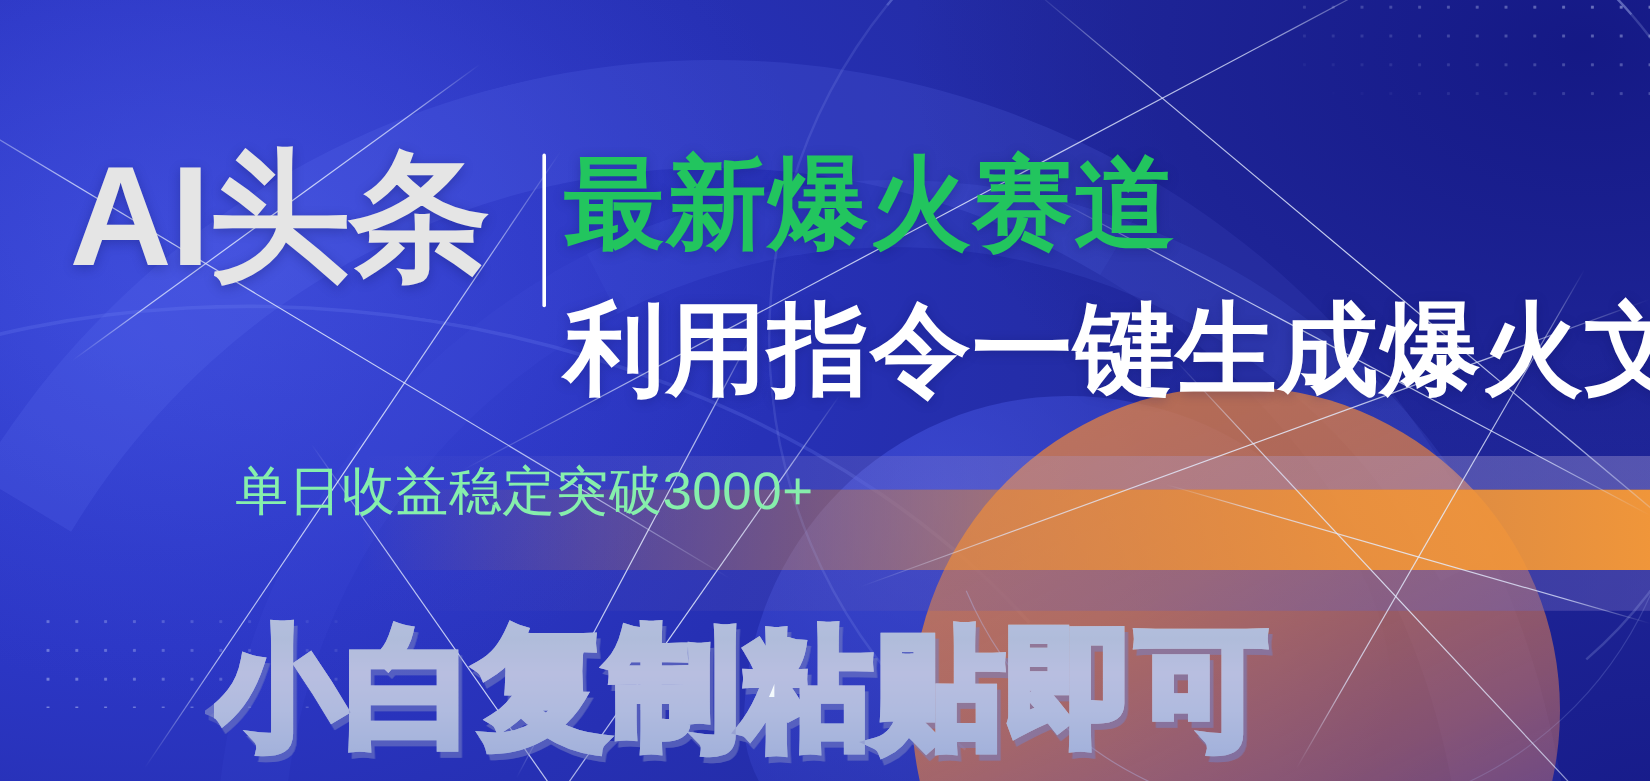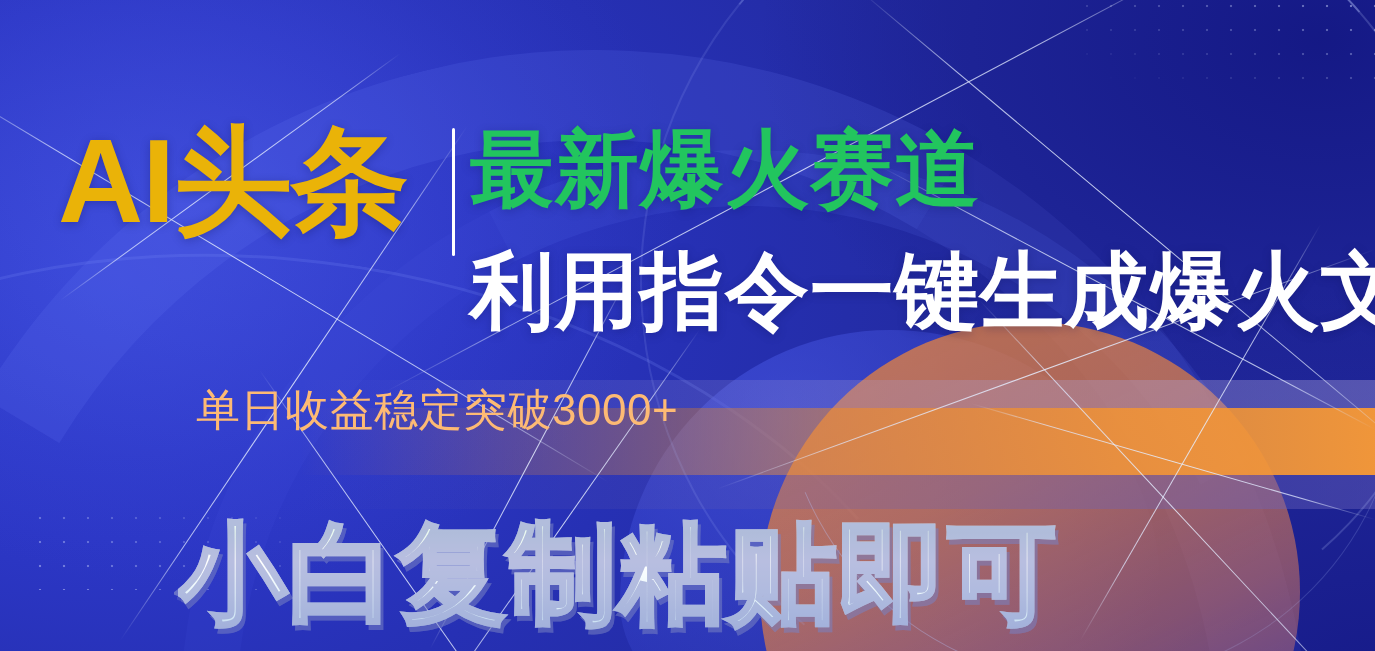--- a/index.html
+++ b/index.html
@@ -203,21 +203,21 @@
   }
 
   
   .brand {
     position: absolute;
     left: 58px;
     top: 118px;
     font-size: 118px;
     line-height: 1.08;
     font-weight: 700;
-    color: #eab308;
+    color: #e5e5e5;
     letter-spacing: -1px;
     white-space: nowrap;
     text-shadow: 0 2px 10px rgba(10,14,80,.28);
   }
   .brand-divider {
     position: absolute;
     left: 452px;
     top: 128px;
     width: 3px;
     height: 128px;
@@ -250,36 +250,36 @@
     text-shadow: 0 2px 10px rgba(10,14,80,.26);
   }
 
   .subtitle {
     position: absolute;
     left: 196px;
     top: 386px;
     font-size: 44px;
     line-height: 1.1;
     font-weight: 400;
-    color: #fdba74;
+    color: #86efac;
     white-space: nowrap;
     letter-spacing: 0.5px;
   }
 
   .tagline-wrap {
     position: absolute;
     left: 178px;
     top: 516px;
     white-space: nowrap;
   }
   .tagline {
     position: relative;
     font-size: 108px;
     line-height: 1.08;
-    font-weight: 400;
+    font-weight: 700;
     letter-spacing: 2px;
     background: linear-gradient(180deg, #f4fff8 0%, #eafaf0 16%, #ffffff 40%, #e9f6fb 66%, #cfe4f4 88%, #c3d8ee 100%);
     -webkit-background-clip: text;
             background-clip: text;
     -webkit-text-fill-color: transparent;
     color: transparent;
     -webkit-text-stroke: 7px rgba(140,150,205,.62);
     paint-order: stroke fill;
     filter: drop-shadow(3px 5px 0 rgba(120,130,195,.55));
     text-align: right;

